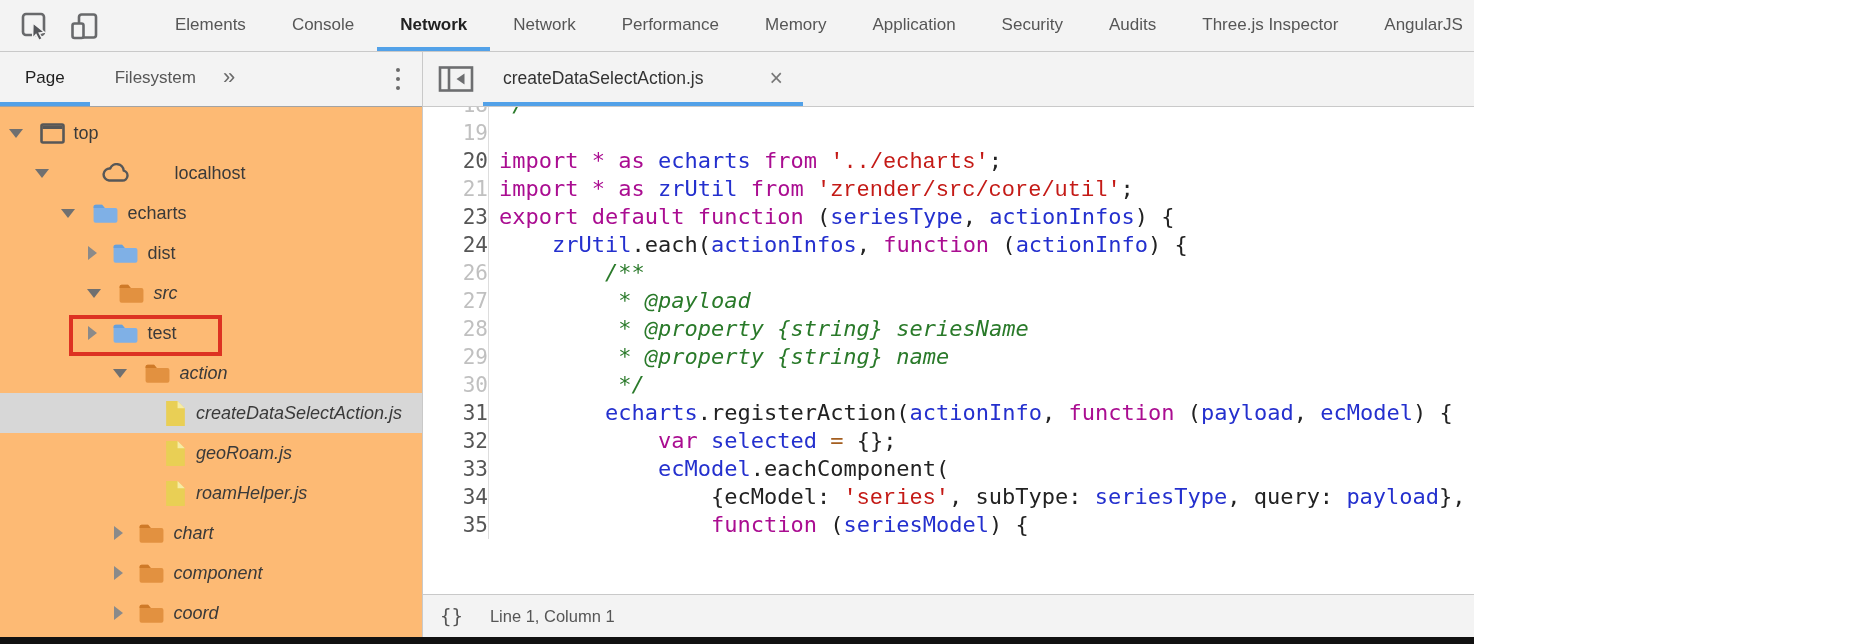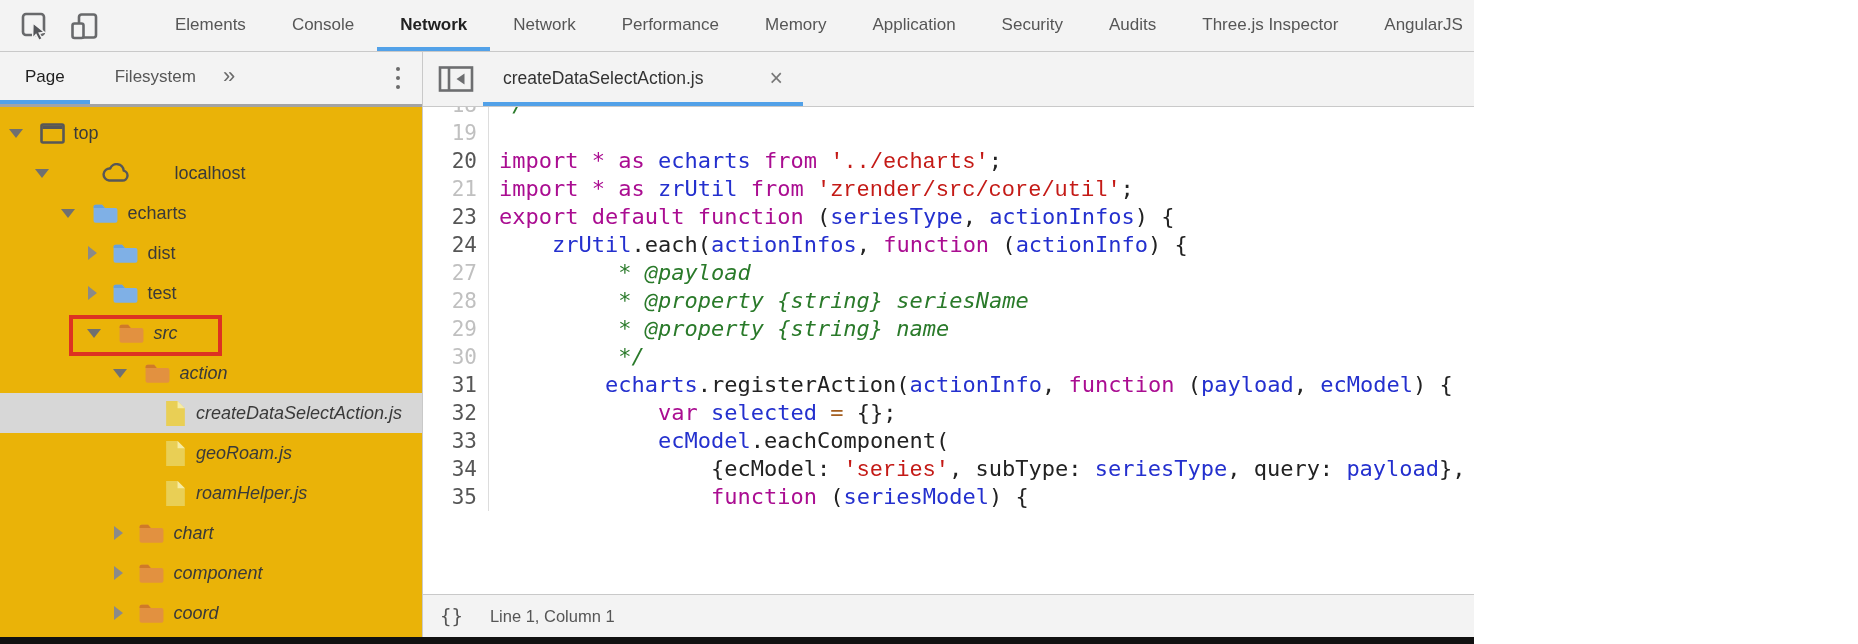--- a/index.html
+++ b/index.html
@@ -16,31 +16,31 @@
   .main-tabs { display:flex; align-items:stretch; margin-left:14px; }
   .main-tab { display:flex; align-items:center; padding:2px 23px 0 23px; font-size:17px; color:#565656;
               border-bottom:4px solid transparent; white-space:nowrap; }
   .main-tab.active { color:#222; font-weight:bold; border-bottom-color:#52a1e8; }
 
   
   .dt-body { flex:1; display:flex; min-height:0; }
 
   
   .sidebar { width:423px; flex:none; border-right:1px solid #c9c9c9; display:flex; flex-direction:column; background:#fff; }
-  .sidebar-tabs { height:55px; flex:none; background:#f3f3f3; border-bottom:3px solid #a3a3a3;
+  .sidebar-tabs { height:55px; flex:none; background:#f3f3f3; border-bottom:1px solid #a3a3a3;
                   display:flex; align-items:stretch; }
   .side-tabs-list { display:flex; align-items:stretch; }
   .side-tab { display:flex; align-items:center; padding:2px 25px 0 25px; font-size:17px; color:#565656;
               border-bottom:4px solid transparent; }
   .side-tab.active { color:#1f1f1f; border-bottom-color:#52a1e8; }
   .side-more { display:flex; align-items:center; font-size:22px; color:#6b6b6b; padding:0 6px 4px 2px; }
   .side-menu { margin-left:auto; margin-right:22px; display:flex; flex-direction:column; justify-content:center; gap:4.5px; }
   .side-menu i { width:4.5px; height:4.5px; border-radius:50%; background:#6b6b6b; }
 
-  .tree { flex:1; position:relative; padding-top:6px; overflow:hidden; font-size:18px; color:#3a3a3a; background:#eab308; }
+  .tree { flex:1; position:relative; padding-top:6px; overflow:hidden; font-size:18px; color:#3a3a3a; background:#fdba74; }
   .tree-row { height:40px; display:flex; align-items:center; white-space:nowrap; overflow:hidden; }
   .tree-row.selected { background:#d7d7d7; }
   .chev { width:15px; height:0; flex:none; margin-right:9px; }
   .chev.open { width:0; border-left:7.5px solid transparent; border-right:7.5px solid transparent;
                border-top:9.5px solid #707070; margin-right:16.5px; margin-left:-1px; }
   .chev.closed { width:0; border-top:7.5px solid transparent; border-bottom:7.5px solid transparent;
                  border-left:9.5px solid #8a8a8a; margin-right:14.5px; }
   .ticon { flex:none; margin-right:9px; display:flex; align-items:center; }
   .tlabel { } .tlabel.italic { font-style:italic; }
   .annotation-box { position:absolute; left:69px; top:208px; width:153px; height:41px;
@@ -53,21 +53,21 @@
   .nav-toggle { align-self:center; margin-left:15px; display:flex; align-items:center; }
   .file-tab { margin-left:9px; width:320px; display:flex; align-items:center; padding:2px 18px 0 20px;
               border-bottom:4px solid #52a1e8; font-size:17.5px; color:#333; }
   .file-tab .title { flex:1; white-space:nowrap; overflow:hidden; }
   .file-tab .close { font-size:23px; color:#787878; line-height:1; padding:0 2px; }
 
   .code-area { flex:1; min-height:0; overflow:hidden; background:#fff;
                font-family:"DejaVu Sans Mono", monospace; font-size:22px; }
   .code-scroll { margin-top:-16px; }
   .code-line { display:flex; height:28px; line-height:28px; white-space:pre; }
-  .gutter { width:66px; flex:none; text-align:right; padding-right:11px; border-right:1px solid #ddd;
+  .gutter { width:66px; flex:none; text-align:right; border-right:1px solid #ddd;
             color:#c0c0c0; font-size:21px; position:relative; }
   .gutter.dark { color:#565656; }
   .gutter.bp { color:#fff; text-align:left; padding-left:8px; }
   .bp-tag { position:absolute; left:0; top:2px; height:24px; width:36px; background:#4d7af0;
             border:2px solid #3a5fd8; border-right:none; border-radius:2px 0 0 2px; }
   .bp-tag::after { content:""; position:absolute; right:-11px; top:-2px; width:0; height:0;
                    border-left:11px solid #4d7af0; border-top:12px solid transparent; border-bottom:12px solid transparent; }
   .bp-num { position:relative; z-index:2; }
   .src-line { padding-left:10px; flex:1; overflow:hidden; }
   .kw  { color:#aa0d91; }
@@ -170,38 +170,38 @@
             <span class="chev closed"></span>
             <span class="ticon">
               <svg width="27" height="23" viewBox="0 0 26 22">
                 <path d="M1.5 4.5 a2 2 0 0 1 2-2 h6.2 l2.6 3.2 h10.2 a2 2 0 0 1 2 2 v10.3 a2 2 0 0 1 -2 2 h-19 a2 2 0 0 1 -2-2 z" fill="#7fb0e6"></path>
                 <path d="M1.5 4.5 a2 2 0 0 1 2-2 h6.2 l2.6 3.2 h-10.8 z" fill="#68a0da"></path>
               </svg>
             </span>
             <span class="tlabel">dist</span>
           </div>
           <div class="tree-row" style="padding-left: 88px;">
+            <span class="chev open"></span>
+            <span class="ticon">
+              <svg width="27" height="23" viewBox="0 0 26 22">
+                <path d="M1.5 4.5 a2 2 0 0 1 2-2 h6.2 l2.6 3.2 h10.2 a2 2 0 0 1 2 2 v10.3 a2 2 0 0 1 -2 2 h-19 a2 2 0 0 1 -2-2 z" fill="#e29140"></path>
+                <path d="M1.5 4.5 a2 2 0 0 1 2-2 h6.2 l2.6 3.2 h-10.8 z" fill="#cf7a28"></path>
+              </svg>
+            </span>
+            <span class="tlabel italic">src</span>
+          </div>
+          <div class="tree-row" style="padding-left: 88px;">
             <span class="chev closed"></span>
             <span class="ticon">
               <svg width="27" height="23" viewBox="0 0 26 22">
                 <path d="M1.5 4.5 a2 2 0 0 1 2-2 h6.2 l2.6 3.2 h10.2 a2 2 0 0 1 2 2 v10.3 a2 2 0 0 1 -2 2 h-19 a2 2 0 0 1 -2-2 z" fill="#7fb0e6"></path>
                 <path d="M1.5 4.5 a2 2 0 0 1 2-2 h6.2 l2.6 3.2 h-10.8 z" fill="#68a0da"></path>
               </svg>
             </span>
             <span class="tlabel">test</span>
-          </div>
-          <div class="tree-row" style="padding-left: 88px;">
-            <span class="chev open"></span>
-            <span class="ticon">
-              <svg width="27" height="23" viewBox="0 0 26 22">
-                <path d="M1.5 4.5 a2 2 0 0 1 2-2 h6.2 l2.6 3.2 h10.2 a2 2 0 0 1 2 2 v10.3 a2 2 0 0 1 -2 2 h-19 a2 2 0 0 1 -2-2 z" fill="#e29140"></path>
-                <path d="M1.5 4.5 a2 2 0 0 1 2-2 h6.2 l2.6 3.2 h-10.8 z" fill="#cf7a28"></path>
-              </svg>
-            </span>
-            <span class="tlabel italic">src</span>
           </div>
           <div class="tree-row" style="padding-left: 114px;">
             <span class="chev open"></span>
             <span class="ticon">
               <svg width="27" height="23" viewBox="0 0 26 22">
                 <path d="M1.5 4.5 a2 2 0 0 1 2-2 h6.2 l2.6 3.2 h10.2 a2 2 0 0 1 2 2 v10.3 a2 2 0 0 1 -2 2 h-19 a2 2 0 0 1 -2-2 z" fill="#e29140"></path>
                 <path d="M1.5 4.5 a2 2 0 0 1 2-2 h6.2 l2.6 3.2 h-10.8 z" fill="#cf7a28"></path>
               </svg>
             </span>
             <span class="tlabel italic">action</span>
@@ -285,20 +285,21 @@
       </div>
 
       <div class="code-area">
         <div class="code-scroll">
             <div class="code-line"><span class="gutter light">18</span><span class="src-line"><span class="com">*/</span></span></div>
             <div class="code-line"><span class="gutter light">19</span><span class="src-line"></span></div>
             <div class="code-line"><span class="gutter dark">20</span><span class="src-line"><span class="kw">import</span><span class="pln"> </span><span class="kw">*</span><span class="pln"> </span><span class="kw">as</span><span class="pln"> </span><span class="var">echarts</span><span class="pln"> </span><span class="kw">from</span><span class="pln"> </span><span class="str">'../echarts'</span><span class="pln">;</span></span></div>
             <div class="code-line"><span class="gutter light">21</span><span class="src-line"><span class="kw">import</span><span class="pln"> </span><span class="kw">*</span><span class="pln"> </span><span class="kw">as</span><span class="pln"> </span><span class="var">zrUtil</span><span class="pln"> </span><span class="kw">from</span><span class="pln"> </span><span class="str">'zrender/src/core/util'</span><span class="pln">;</span></span></div>
             <div class="code-line"><span class="gutter dark">23</span><span class="src-line"><span class="kw">export</span><span class="pln"> </span><span class="kw">default</span><span class="pln"> </span><span class="kw">function</span><span class="pln"> (</span><span class="var">seriesType</span><span class="pln">, </span><span class="var">actionInfos</span><span class="pln">) {</span></span></div>
             <div class="code-line"><span class="gutter dark">24</span><span class="src-line"><span class="pln">    </span><span class="var">zrUtil</span><span class="pln">.each(</span><span class="var">actionInfos</span><span class="pln">, </span><span class="kw">function</span><span class="pln"> (</span><span class="var">actionInfo</span><span class="pln">) {</span></span></div>
+            <div class="code-line"><span class="gutter light">26</span><span class="src-line"><span class="com">        /**</span></span></div>
             <div class="code-line"><span class="gutter light">27</span><span class="src-line"><span class="com">         * @payload</span></span></div>
             <div class="code-line"><span class="gutter light">28</span><span class="src-line"><span class="com">         * @property {string} seriesName</span></span></div>
             <div class="code-line"><span class="gutter light">29</span><span class="src-line"><span class="com">         * @property {string} name</span></span></div>
             <div class="code-line"><span class="gutter light">30</span><span class="src-line"><span class="com">         */</span></span></div>
             <div class="code-line"><span class="gutter dark">31</span><span class="src-line"><span class="pln">        </span><span class="var">echarts</span><span class="pln">.registerAction(</span><span class="var">actionInfo</span><span class="pln">, </span><span class="kw">function</span><span class="pln"> (</span><span class="var">payload</span><span class="pln">, </span><span class="var">ecModel</span><span class="pln">) {</span></span></div>
             <div class="code-line"><span class="gutter dark">32</span><span class="src-line"><span class="pln">            </span><span class="kw">var</span><span class="pln"> </span><span class="var">selected</span><span class="pln"> </span><span class="op">=</span><span class="pln"> {};</span></span></div>
             <div class="code-line"><span class="gutter dark">33</span><span class="src-line"><span class="pln">            </span><span class="var">ecModel</span><span class="pln">.eachComponent(</span></span></div>
             <div class="code-line"><span class="gutter dark">34</span><span class="src-line"><span class="pln">                {ecModel: </span><span class="str">'series'</span><span class="pln">, subType: </span><span class="var">seriesType</span><span class="pln">, query: </span><span class="var">payload</span><span class="pln">},</span></span></div>
             <div class="code-line"><span class="gutter dark">35</span><span class="src-line"><span class="pln">                </span><span class="kw">function</span><span class="pln"> (</span><span class="var">seriesModel</span><span class="pln">) {</span></span></div>
           </div>

